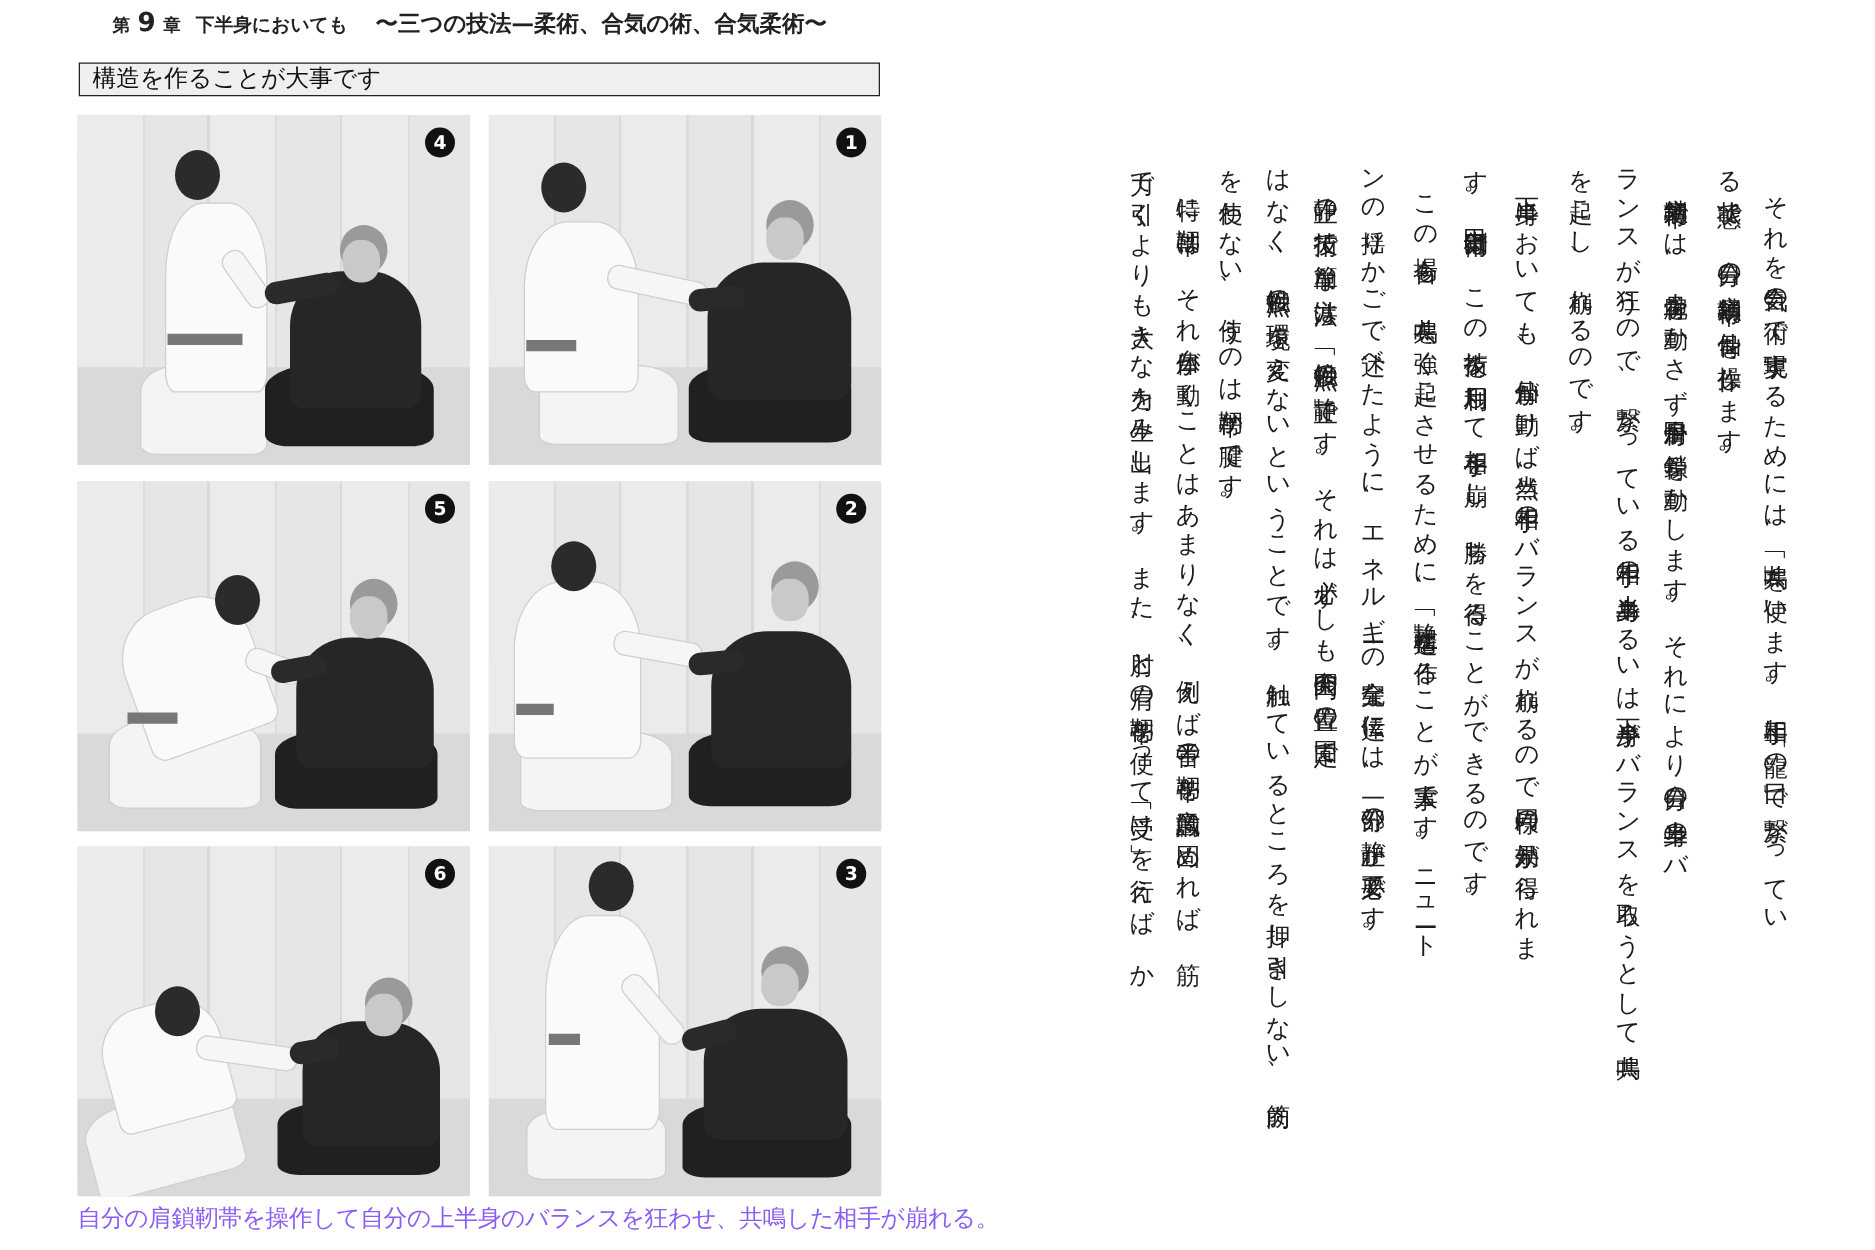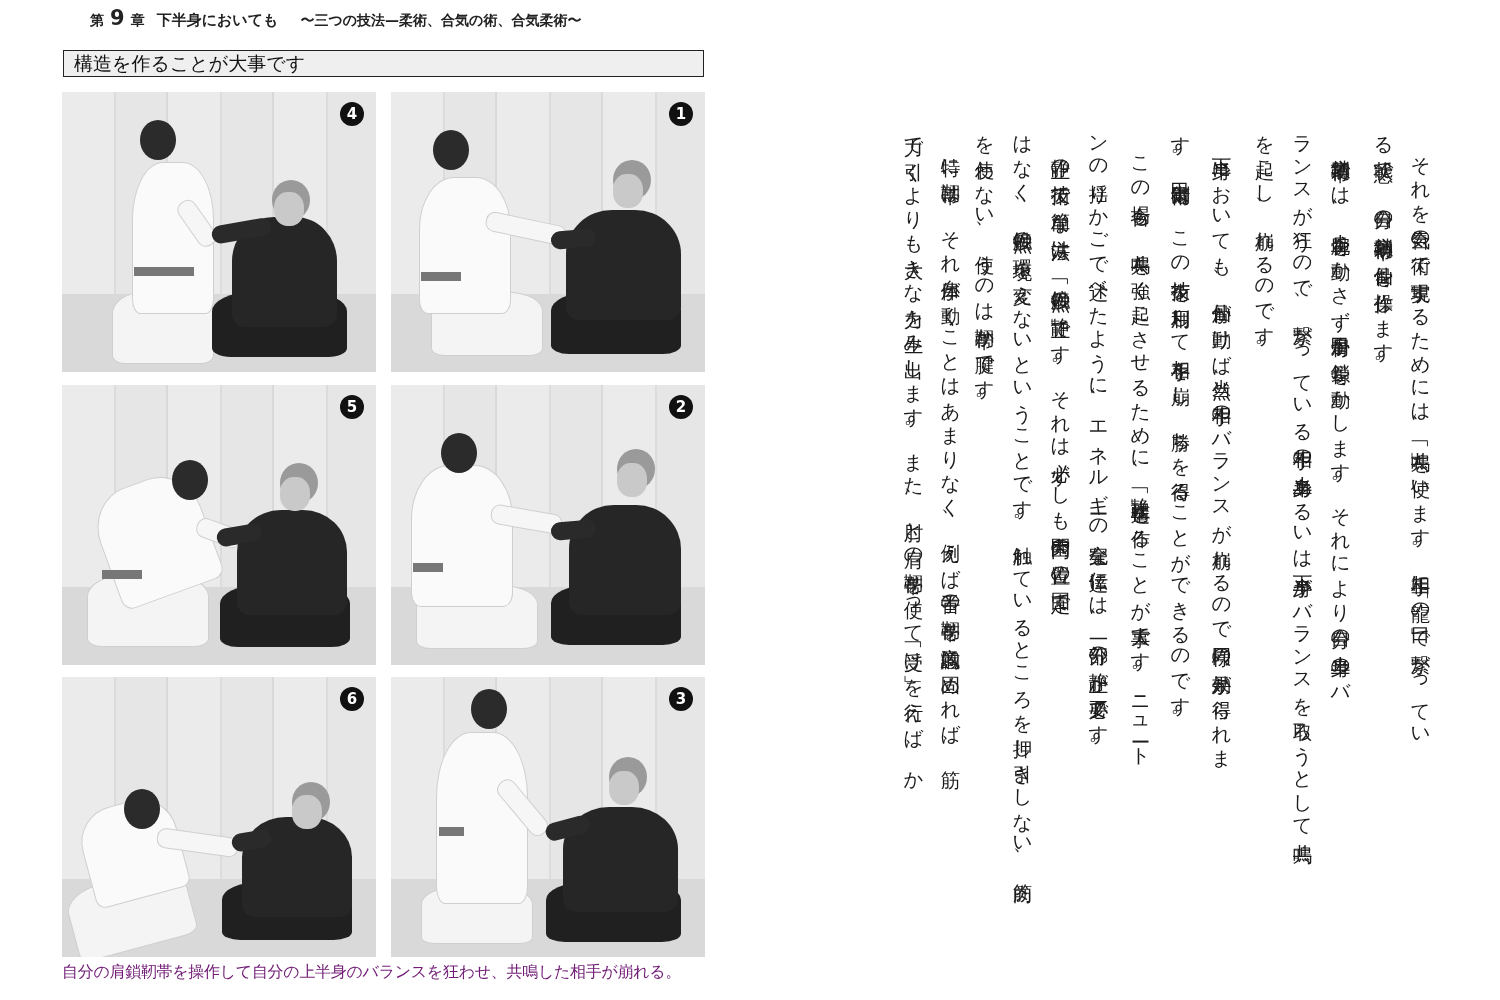--- a/index.html
+++ b/index.html
@@ -7,21 +7,21 @@
     width:1500px; height:1000px; background:#ffffff; position:relative; overflow:hidden;
     font-family:"DejaVu Serif", serif; color:#1a1a1a;
   }
   .chapter-header {
     position:absolute; left:90px; top:6px; height:28px;
     font-family:"DejaVu Sans", sans-serif; font-size:14px; font-weight:bold; color:#222;
     display:flex; align-items:baseline; gap:6px; white-space:nowrap;
   }
   .chapter-header .num { font-size:21px; font-weight:bold; }
   .chapter-header .title { font-family:"DejaVu Serif", serif; font-weight:bold; font-size:15px; margin-left:6px; }
-  .chapter-header .sub { margin-left:16px; font-size:14px; }
+  .chapter-header .sub { margin-left:16px; font-size:18px; }
   .section-box {
     position:absolute; left:63px; top:50px; width:641px; height:27px;
     border:1.5px solid #222; background:#efefef; box-sizing:border-box;
     font-family:"DejaVu Sans", sans-serif; font-size:19px; line-height:25px; padding-left:10px; color:#111;
   }
   .photo {
     position:absolute; width:314px; height:280px; overflow:hidden;
     background: linear-gradient(#e9e9e9 0, #e4e4e4 72%, #d6d6d6 72%, #dedede 100%);
   }
   .photo .wall {
@@ -39,21 +39,21 @@
   .fig-head { position:absolute; width:36px; height:40px; border-radius:50%; background:#2b2b2b; }
   .fig-face { position:absolute; width:30px; height:34px; border-radius:45%; background:#c9c9c9; }
   .fig-dark { position:absolute; background:#262626; border-radius:40% 40% 12% 12%; }
   .fig-dark-legs { position:absolute; background:#202020; border-radius:30% 30% 14% 14%; }
   .fig-grey-hair { position:absolute; width:38px; height:40px; border-radius:50%; background:#9a9a9a; }
   .belt { position:absolute; height:9px; background:#777; }
   .arm-w { position:absolute; height:18px; background:#f6f6f6; border:1px solid #cfcfcf; border-radius:9px; transform-origin:left center; }
   .arm-d { position:absolute; height:18px; background:#2a2a2a; border-radius:9px; transform-origin:left center; }
   .caption {
     position:absolute; left:62px; top:962px; width:660px;
-    font-family:"DejaVu Sans", sans-serif; font-size:16px; color:#701a75; white-space:nowrap; letter-spacing:-0.3px;
+    font-family:"DejaVu Sans", sans-serif; font-size:19px; color:#8b5cf6; white-space:nowrap; letter-spacing:-0.3px;
   }
   .vtext {
     position:absolute; top:122px; height:840px;
     writing-mode:vertical-rl; text-orientation:upright;
     font-size:19.5px; line-height:37px; letter-spacing:1.6px; color:#1c1c1c; white-space:pre;
   }
 </style>
 </head>
 <body>
 

